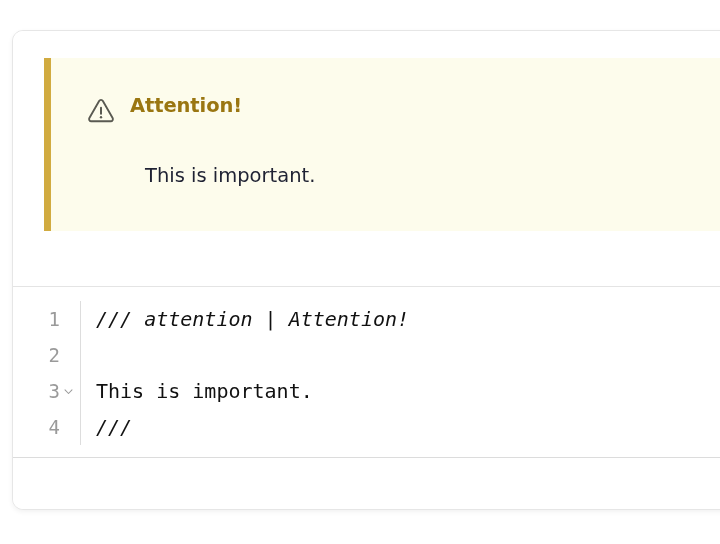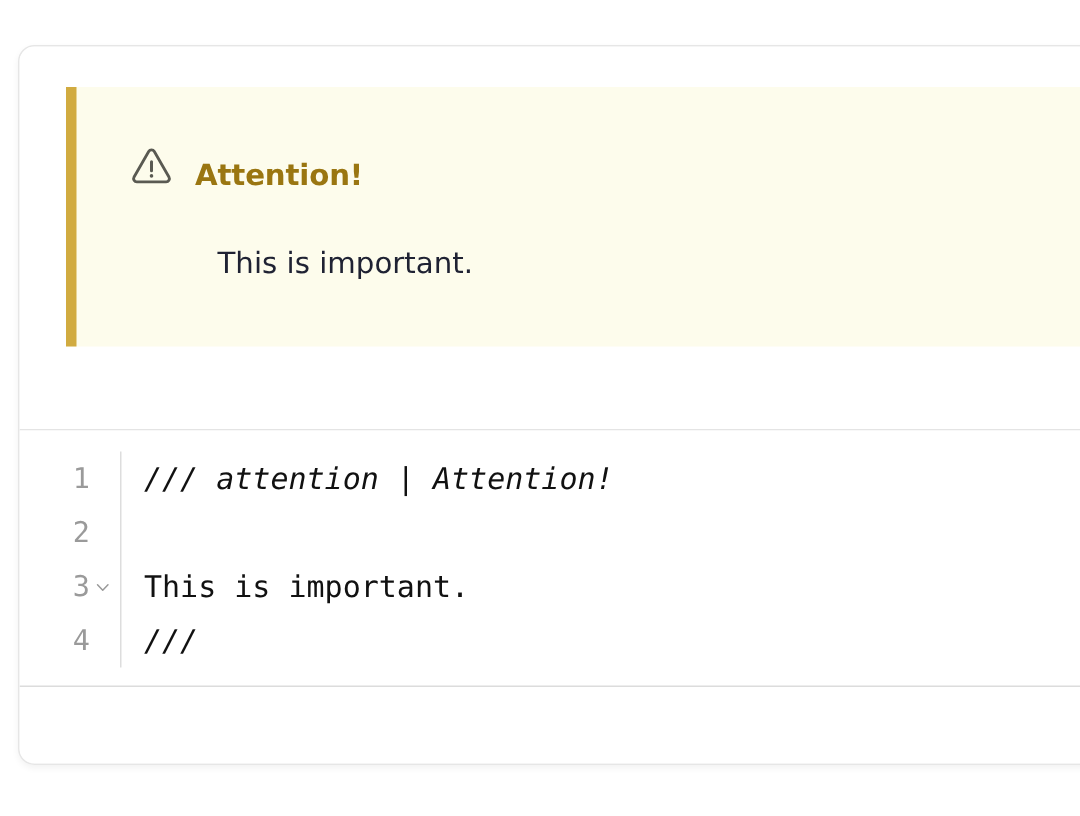--- a/index.html
+++ b/index.html
@@ -50,21 +50,21 @@
     background: #fdfcec;
     border-left: 7px solid #d1ab40;
     box-sizing: border-box;
   }
 
   .admonition-title-row {
     position: absolute;
     left: 35px;
     top: 38px;
     display: flex;
-    align-items: flex-end;
+    align-items: flex-start;
     gap: 14px;
   }
 
   .warn-icon {
     width: 30px;
     height: 30px;
     display: block;
     flex: 0 0 auto;
   }
 

